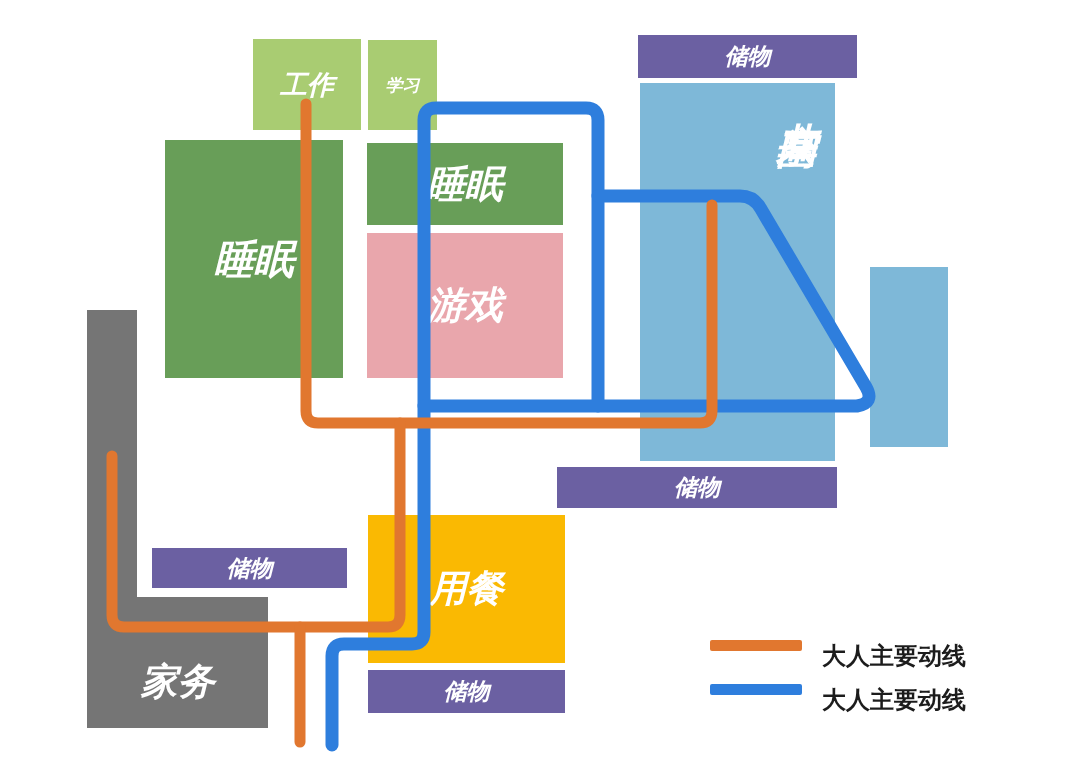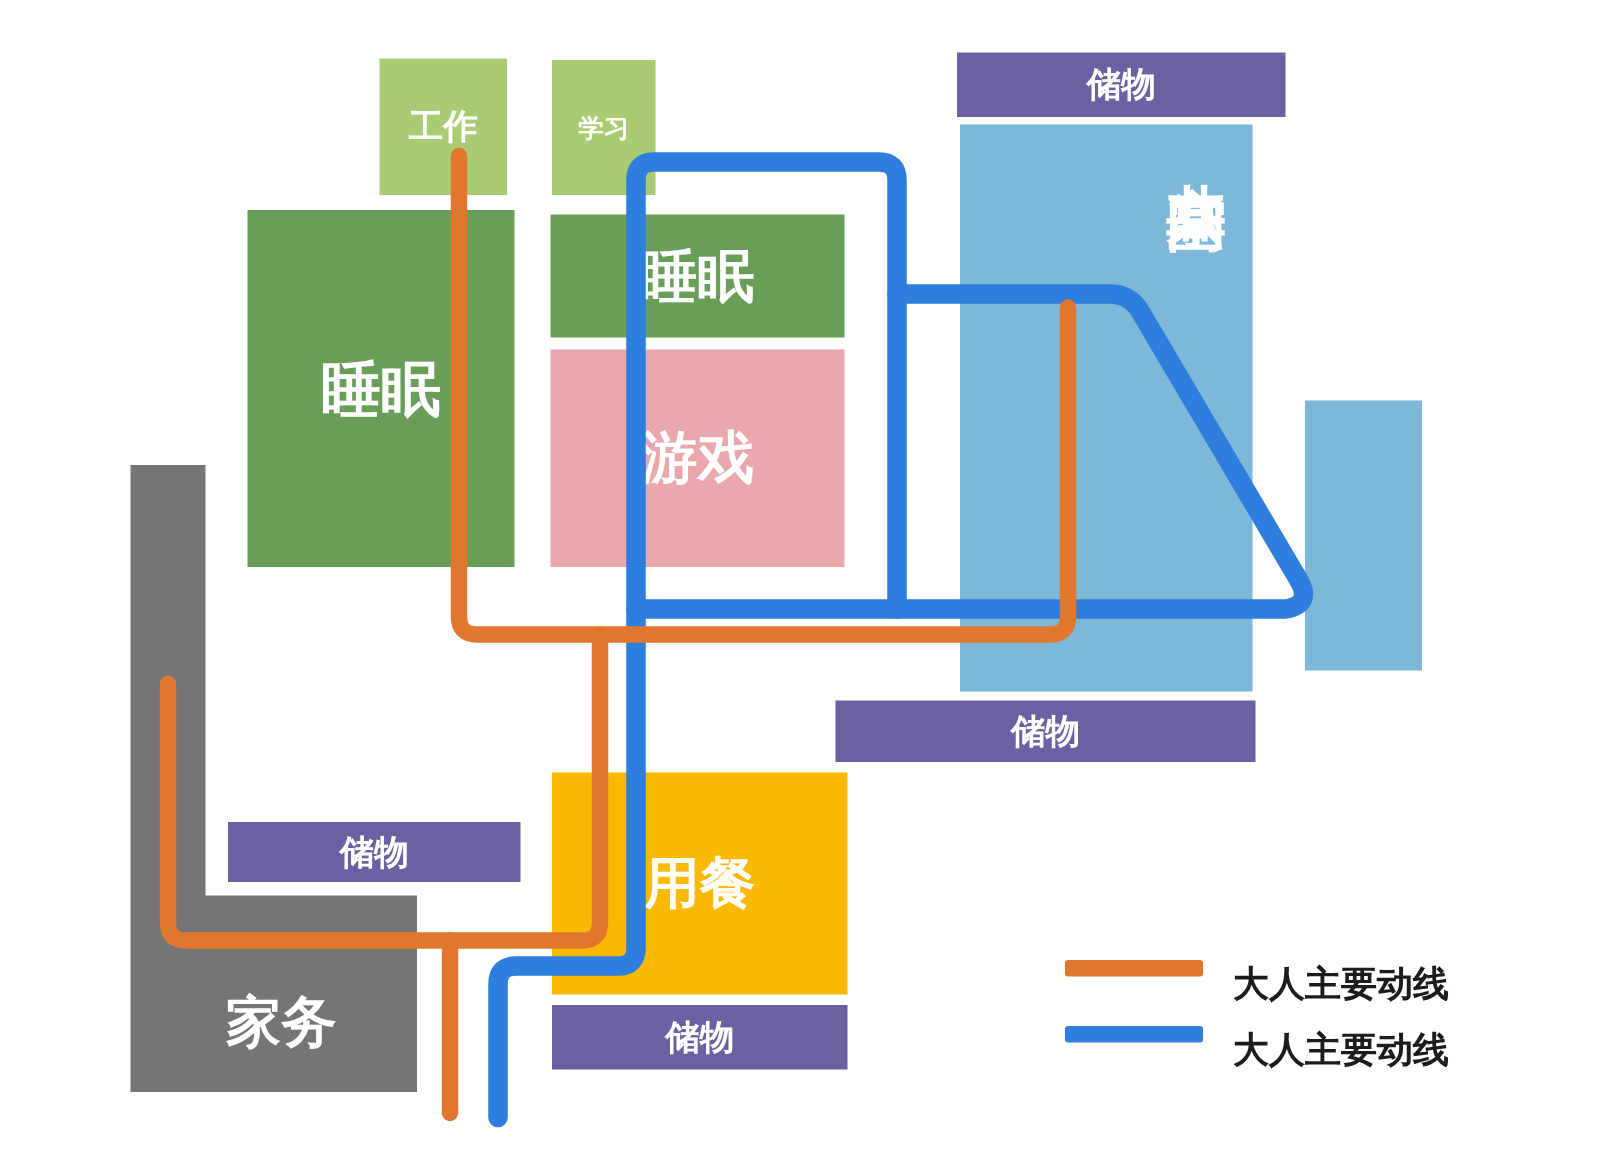--- a/index.html
+++ b/index.html
@@ -17,39 +17,39 @@
   }
   html,body{margin:0;padding:0;background:#ffffff;}
   .canvas{
     position:relative;width:1080px;height:771px;background:#ffffff;overflow:hidden;
     font-family:"Liberation Sans", sans-serif;
   }
   .zone{
     position:absolute;display:flex;align-items:center;justify-content:center;
     color:var(--zone-text);font-weight:bold;
   }
-  .zl{white-space:nowrap;}
+  .zl{white-space:nowrap;font-style:italic;}
   
-  .z-work        {left:253px;top:39px;width:85px;height:91px;background:var(--light-green);font-size:23px;}
+  .z-work        {left:253px;top:39px;width:108px;height:91px;background:var(--light-green);font-size:27px;}
   .z-study       {left:368px;top:40px;width:69px;height:90px;background:var(--light-green);font-size:17px;}
   .z-sleep-main  {left:165px;top:140px;width:178px;height:238px;background:var(--green);font-size:40px;}
   .z-sleep-kid   {left:367px;top:143px;width:196px;height:82px;background:var(--green);font-size:38px;}
   .z-play        {left:367px;top:233px;width:196px;height:145px;background:var(--pink);font-size:38px;justify-content:center;}
   .z-storage-top {left:638px;top:35px;width:219px;height:43px;background:var(--purple);font-size:23px;}
   .z-shared      {left:640px;top:83px;width:195px;height:378px;background:var(--light-blue);
                   justify-content:flex-end;align-items:flex-start;}
   .z-shared .zl-vertical{writing-mode:vertical-rl;font-size:40px;letter-spacing:2px;margin:7px 10px 0 0;}
   .z-shared-small{left:870px;top:267px;width:78px;height:180px;background:var(--light-blue);}
   .z-storage-right{left:557px;top:467px;width:280px;height:41px;background:var(--purple);font-size:23px;}
   .z-dining      {left:368px;top:515px;width:197px;height:148px;background:var(--yellow);font-size:37px;}
   .z-storage-dining{left:368px;top:670px;width:197px;height:43px;background:var(--purple);font-size:23px;}
   .z-storage-left{left:152px;top:548px;width:195px;height:40px;background:var(--purple);font-size:23px;}
   .z-chores-bar  {left:87px;top:310px;width:50px;height:418px;background:var(--gray);}
   .z-chores-block{left:87px;top:597px;width:181px;height:131px;background:var(--gray);
-                  align-items:flex-start;font-size:37px;margin-left:10px;}
+                  align-items:flex-start;font-size:37px;}
   .z-chores-block .zl{padding-top:60px;}
   
   .routes{position:absolute;left:0;top:0;z-index:5;pointer-events:none;}
   .route-child{stroke:var(--blue);stroke-width:13;fill:none;stroke-linecap:round;stroke-linejoin:round;}
   .route-adult{stroke:var(--orange);stroke-width:11;fill:none;stroke-linecap:round;stroke-linejoin:round;}
   
   .legend{position:absolute;left:710px;top:640px;z-index:6;}
   .legend-row{display:flex;align-items:flex-start;height:32px;margin-bottom:12px;}
   .swatch{width:92px;height:11px;border-radius:2px;margin-right:20px;flex:0 0 auto;}
   .sw-adult{background:var(--orange);}

